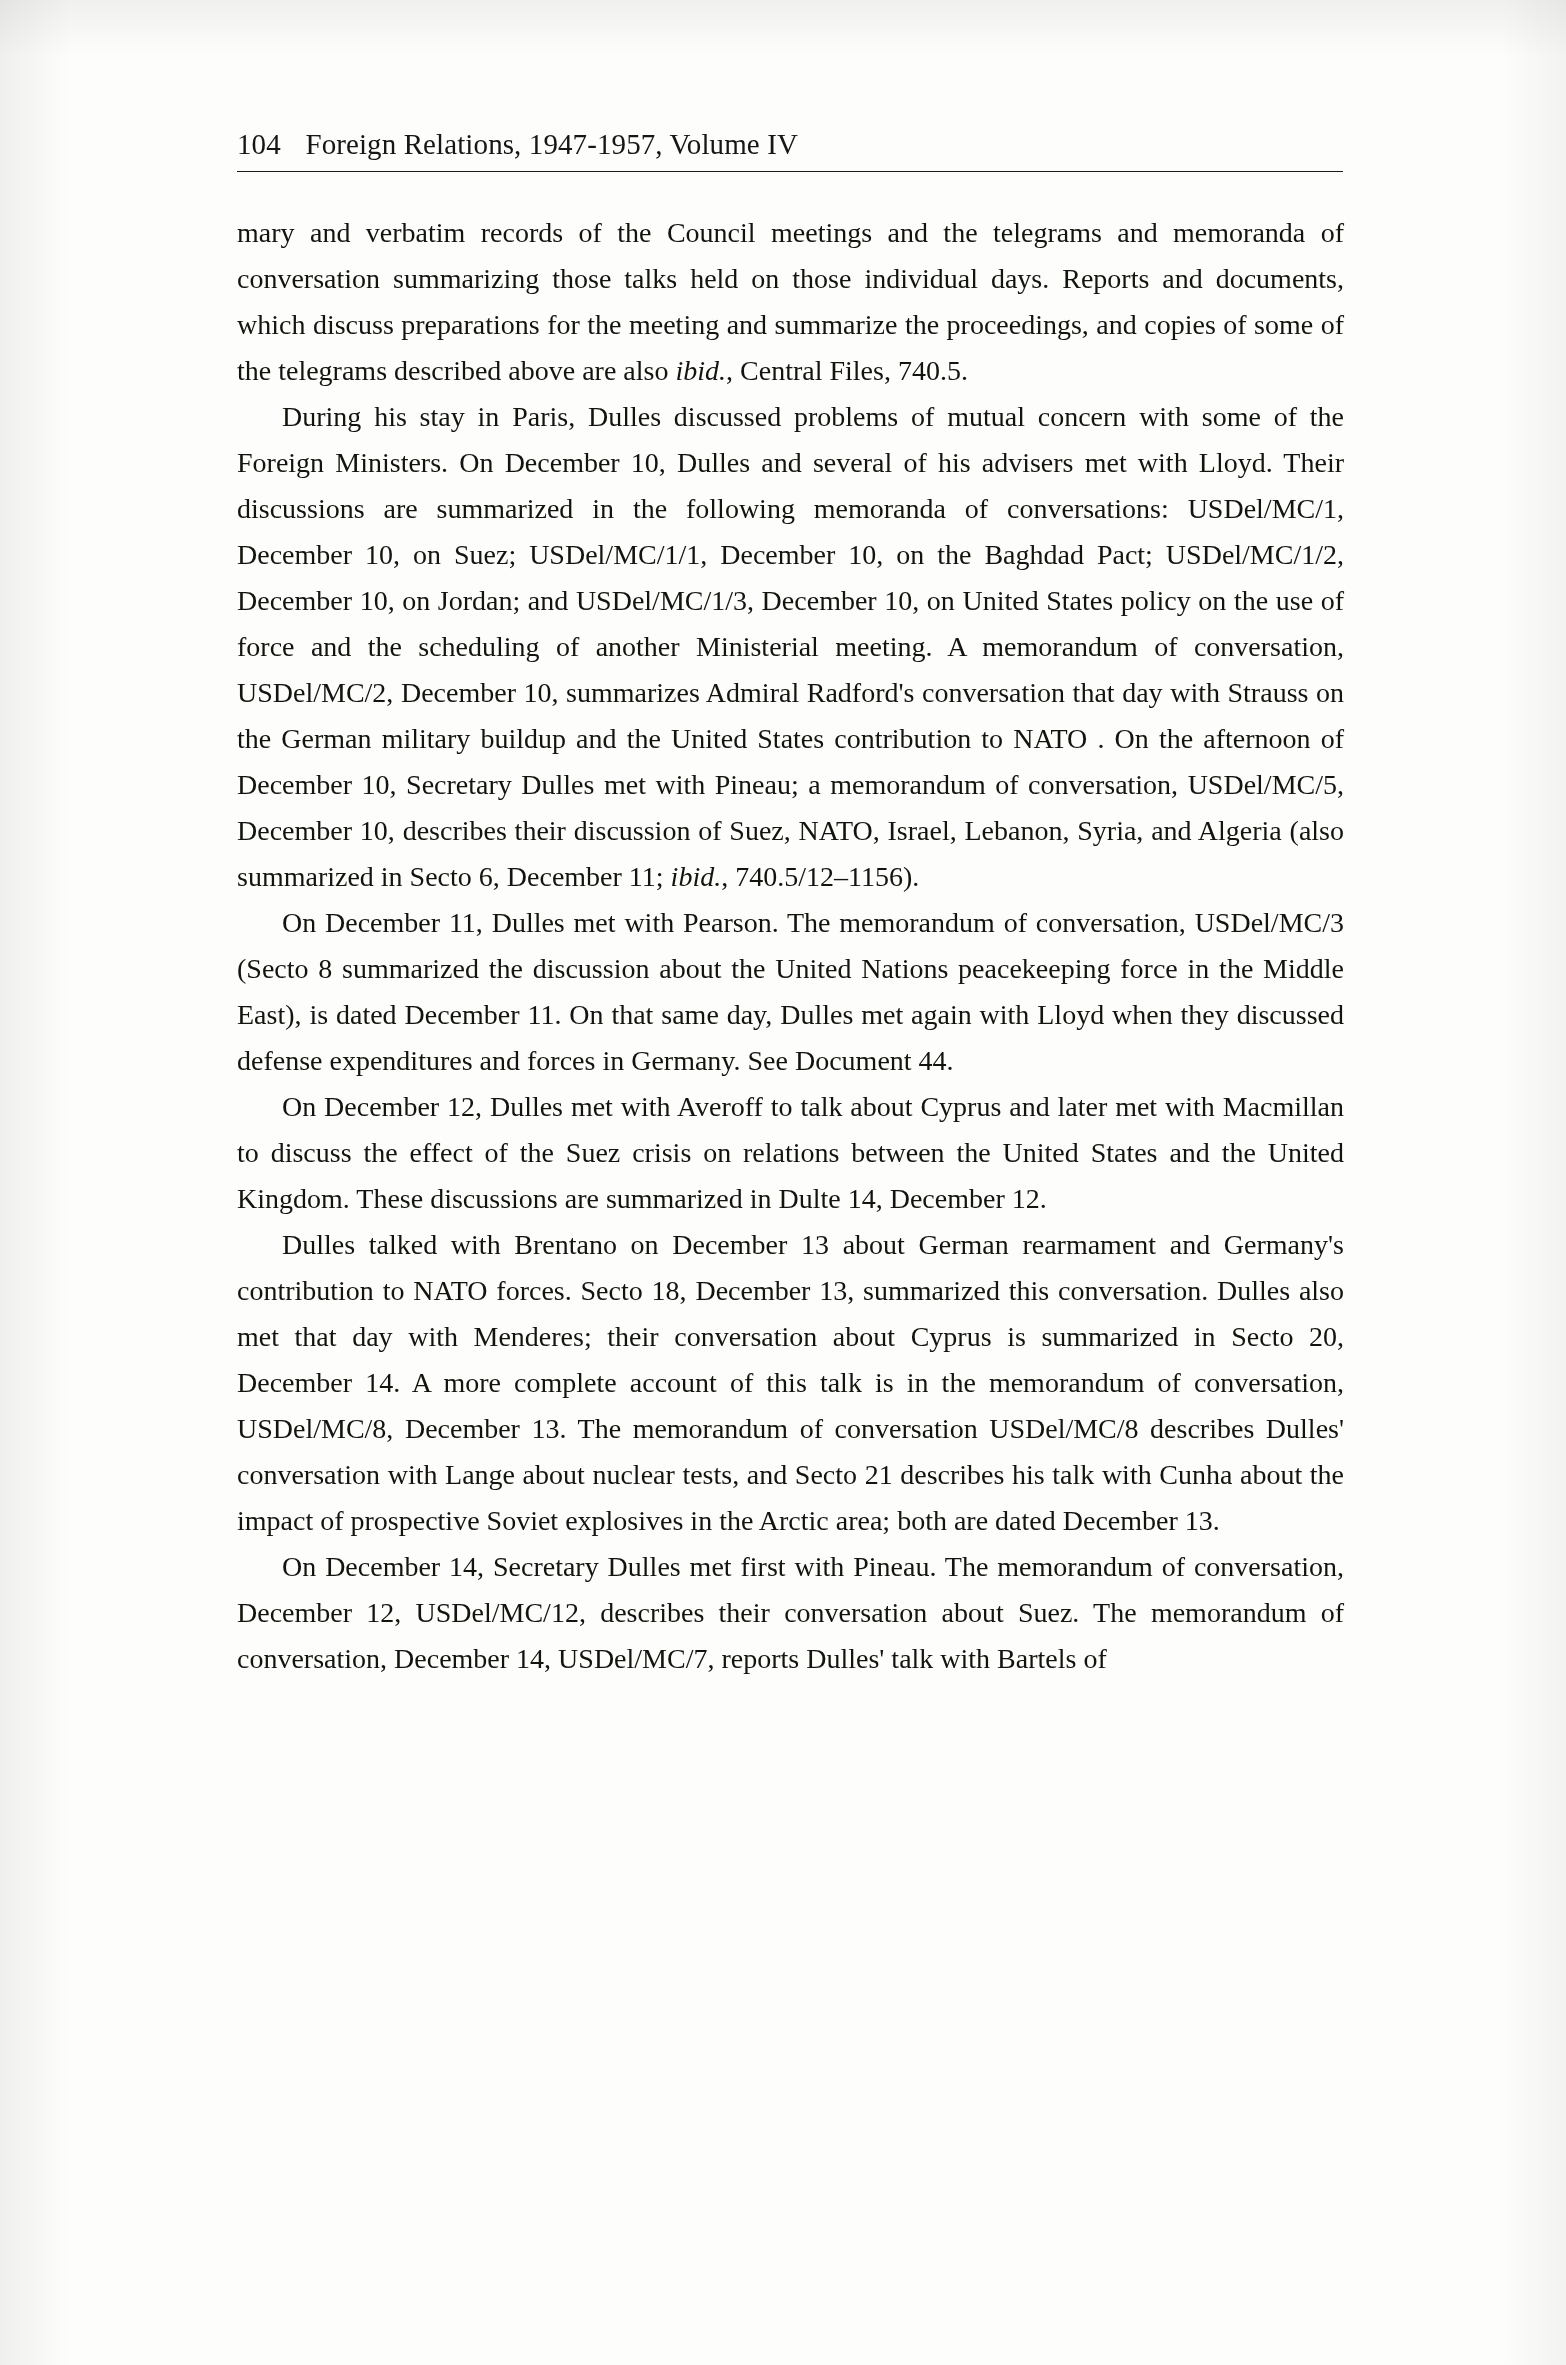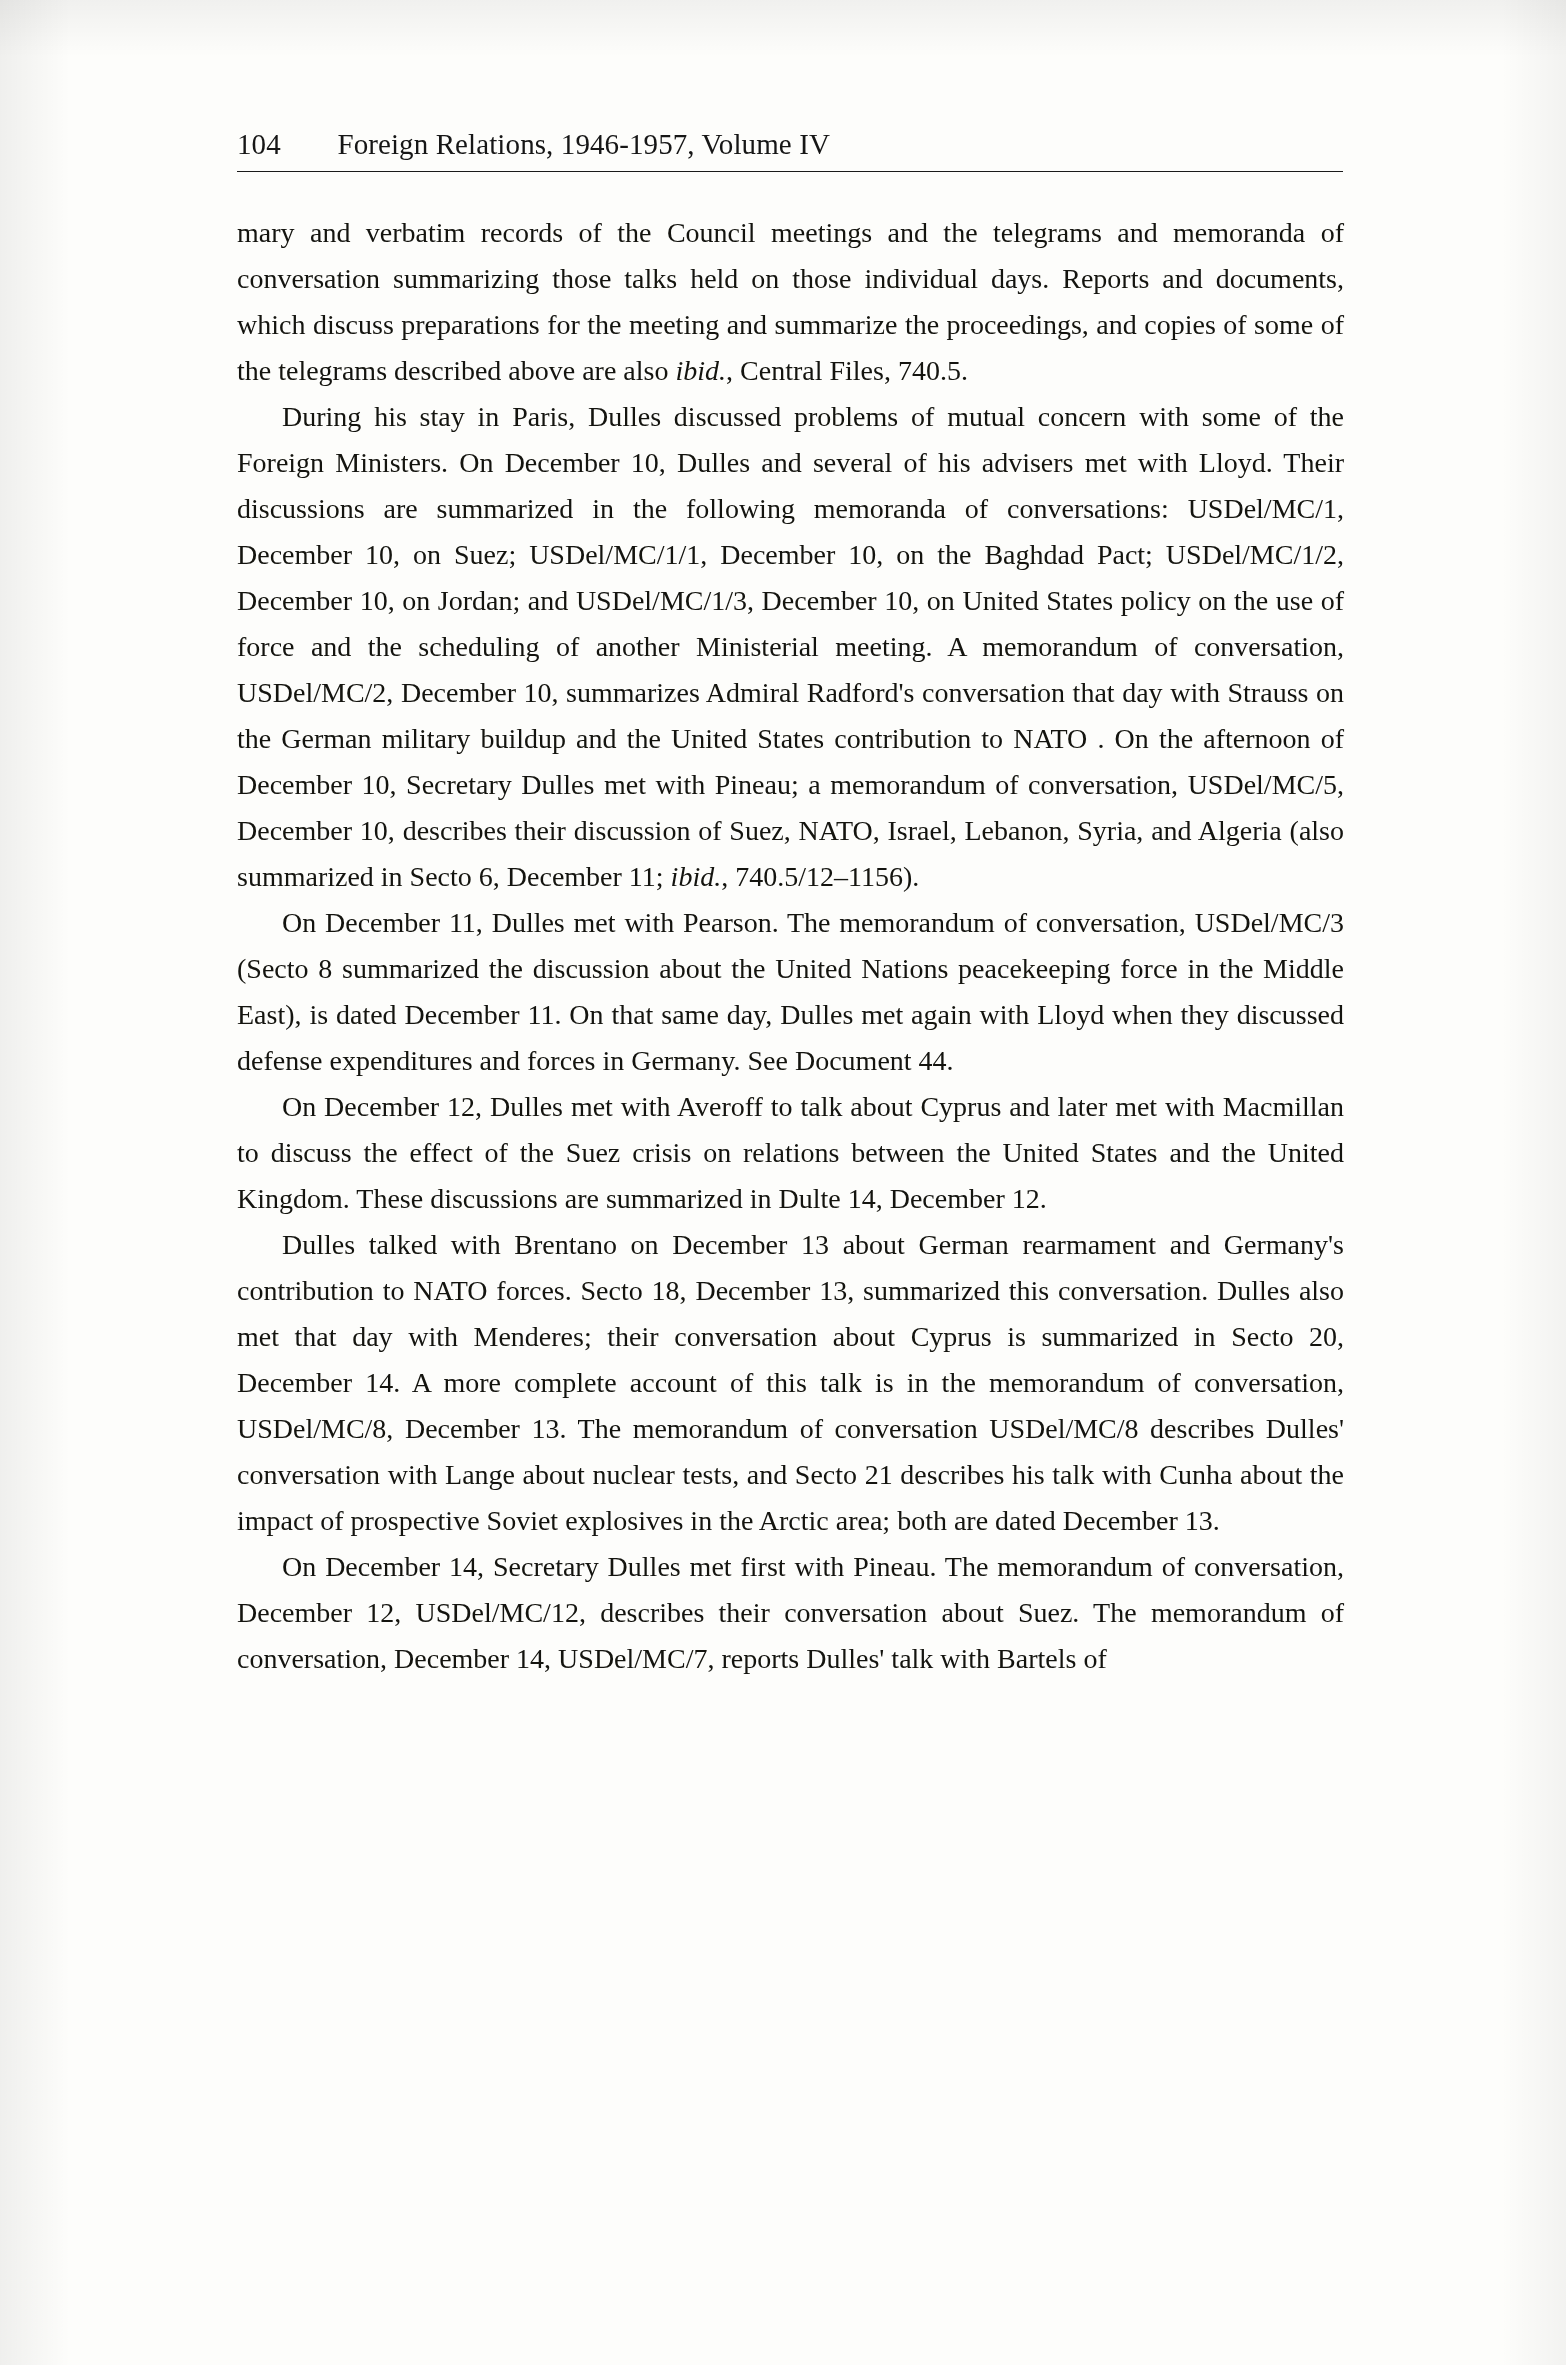--- a/index.html
+++ b/index.html
@@ -40,21 +40,20 @@
     left: 237px;
     top: 128px;
     width: 1107px;
   }
   .header-line {
     display: flex;
     align-items: baseline;
     font-size: 29px;
     letter-spacing: 0.1px;
     color: #161616;
-    gap: 32px;
   }
   .header-num {
     margin-right: 24.6px;
   }
   .header-rule {
     margin-top: 9.5px;
     border-bottom: 1.9px solid #1a1a1a;
     width: 1106px;
   }
   .body-text {
@@ -77,21 +76,21 @@
   }
 </style>
 </head>
 <body>
 
 <div class="page">
   <div class="content">
 
     <div class="header-line">
       <span class="header-num">104</span>
-      <span>Foreign Relations, 1946-1957, Volume IV</span>
+      <span>Foreign Relations, 1947-1957, Volume IV</span>
     </div>
     <div class="header-rule"></div>
 
     <div class="body-text">
       <p class="first"><span>mary and verbatim records of the Council meetings and the telegrams and memoranda of conversation summarizing those talks held on those individual days. Reports and documents, which discuss preparations for the meeting and summarize the proceedings, and copies of some of the telegrams described above are also <em>ibid.</em>, Central Files, 740.5.</span></p>
       <p><span>During his stay in Paris, Dulles discussed problems of mutual concern with some of the Foreign Ministers. On December 10, Dulles and several of his advisers met with Lloyd. Their discussions are summarized in the following memoranda of conversations: USDel/MC/1, December 10, on Suez; USDel/MC/1/1, December 10, on the Baghdad Pact; USDel/MC/1/2, December 10, on Jordan; and USDel/MC/1/3, December 10, on United States policy on the use of force and the scheduling of another Ministerial meeting. A memorandum of conversation, USDel/MC/2, December 10, summarizes Admiral Radford's conversation that day with Strauss on the German military buildup and the United States contribution to NATO . On the afternoon of December 10, Secretary Dulles met with Pineau; a memorandum of conversation, USDel/MC/5, December 10, describes their discussion of Suez, NATO, Israel, Lebanon, Syria, and Algeria (also summarized in Secto 6, December 11; <em>ibid.</em>, 740.5/12–1156).</span></p>
       <p><span>On December 11, Dulles met with Pearson. The memorandum of conversation, USDel/MC/3 (Secto 8 summarized the discussion about the United Nations peacekeeping force in the Middle East), is dated December 11. On that same day, Dulles met again with Lloyd when they discussed defense expenditures and forces in Germany. See Document 44.</span></p>
       <p><span>On December 12, Dulles met with Averoff to talk about Cyprus and later met with Macmillan to discuss the effect of the Suez crisis on relations between the United States and the United Kingdom. These discussions are summarized in Dulte 14, December 12.</span></p>
       <p><span>Dulles talked with Brentano on December 13 about German rearmament and Germany's contribution to NATO forces. Secto 18, December 13, summarized this conversation. Dulles also met that day with Menderes; their conversation about Cyprus is summarized in Secto 20, December 14. A more complete account of this talk is in the memorandum of conversation, USDel/MC/8, December 13. The memorandum of conversation USDel/MC/8 describes Dulles' conversation with Lange about nuclear tests, and Secto 21 describes his talk with Cunha about the impact of prospective Soviet explosives in the Arctic area; both are dated December 13.</span></p>
       <p><span>On December 14, Secretary Dulles met first with Pineau. The memorandum of conversation, December 12, USDel/MC/12, describes their conversation about Suez. The memorandum of conversation, December 14, USDel/MC/7, reports Dulles' talk with Bartels of</span></p>

